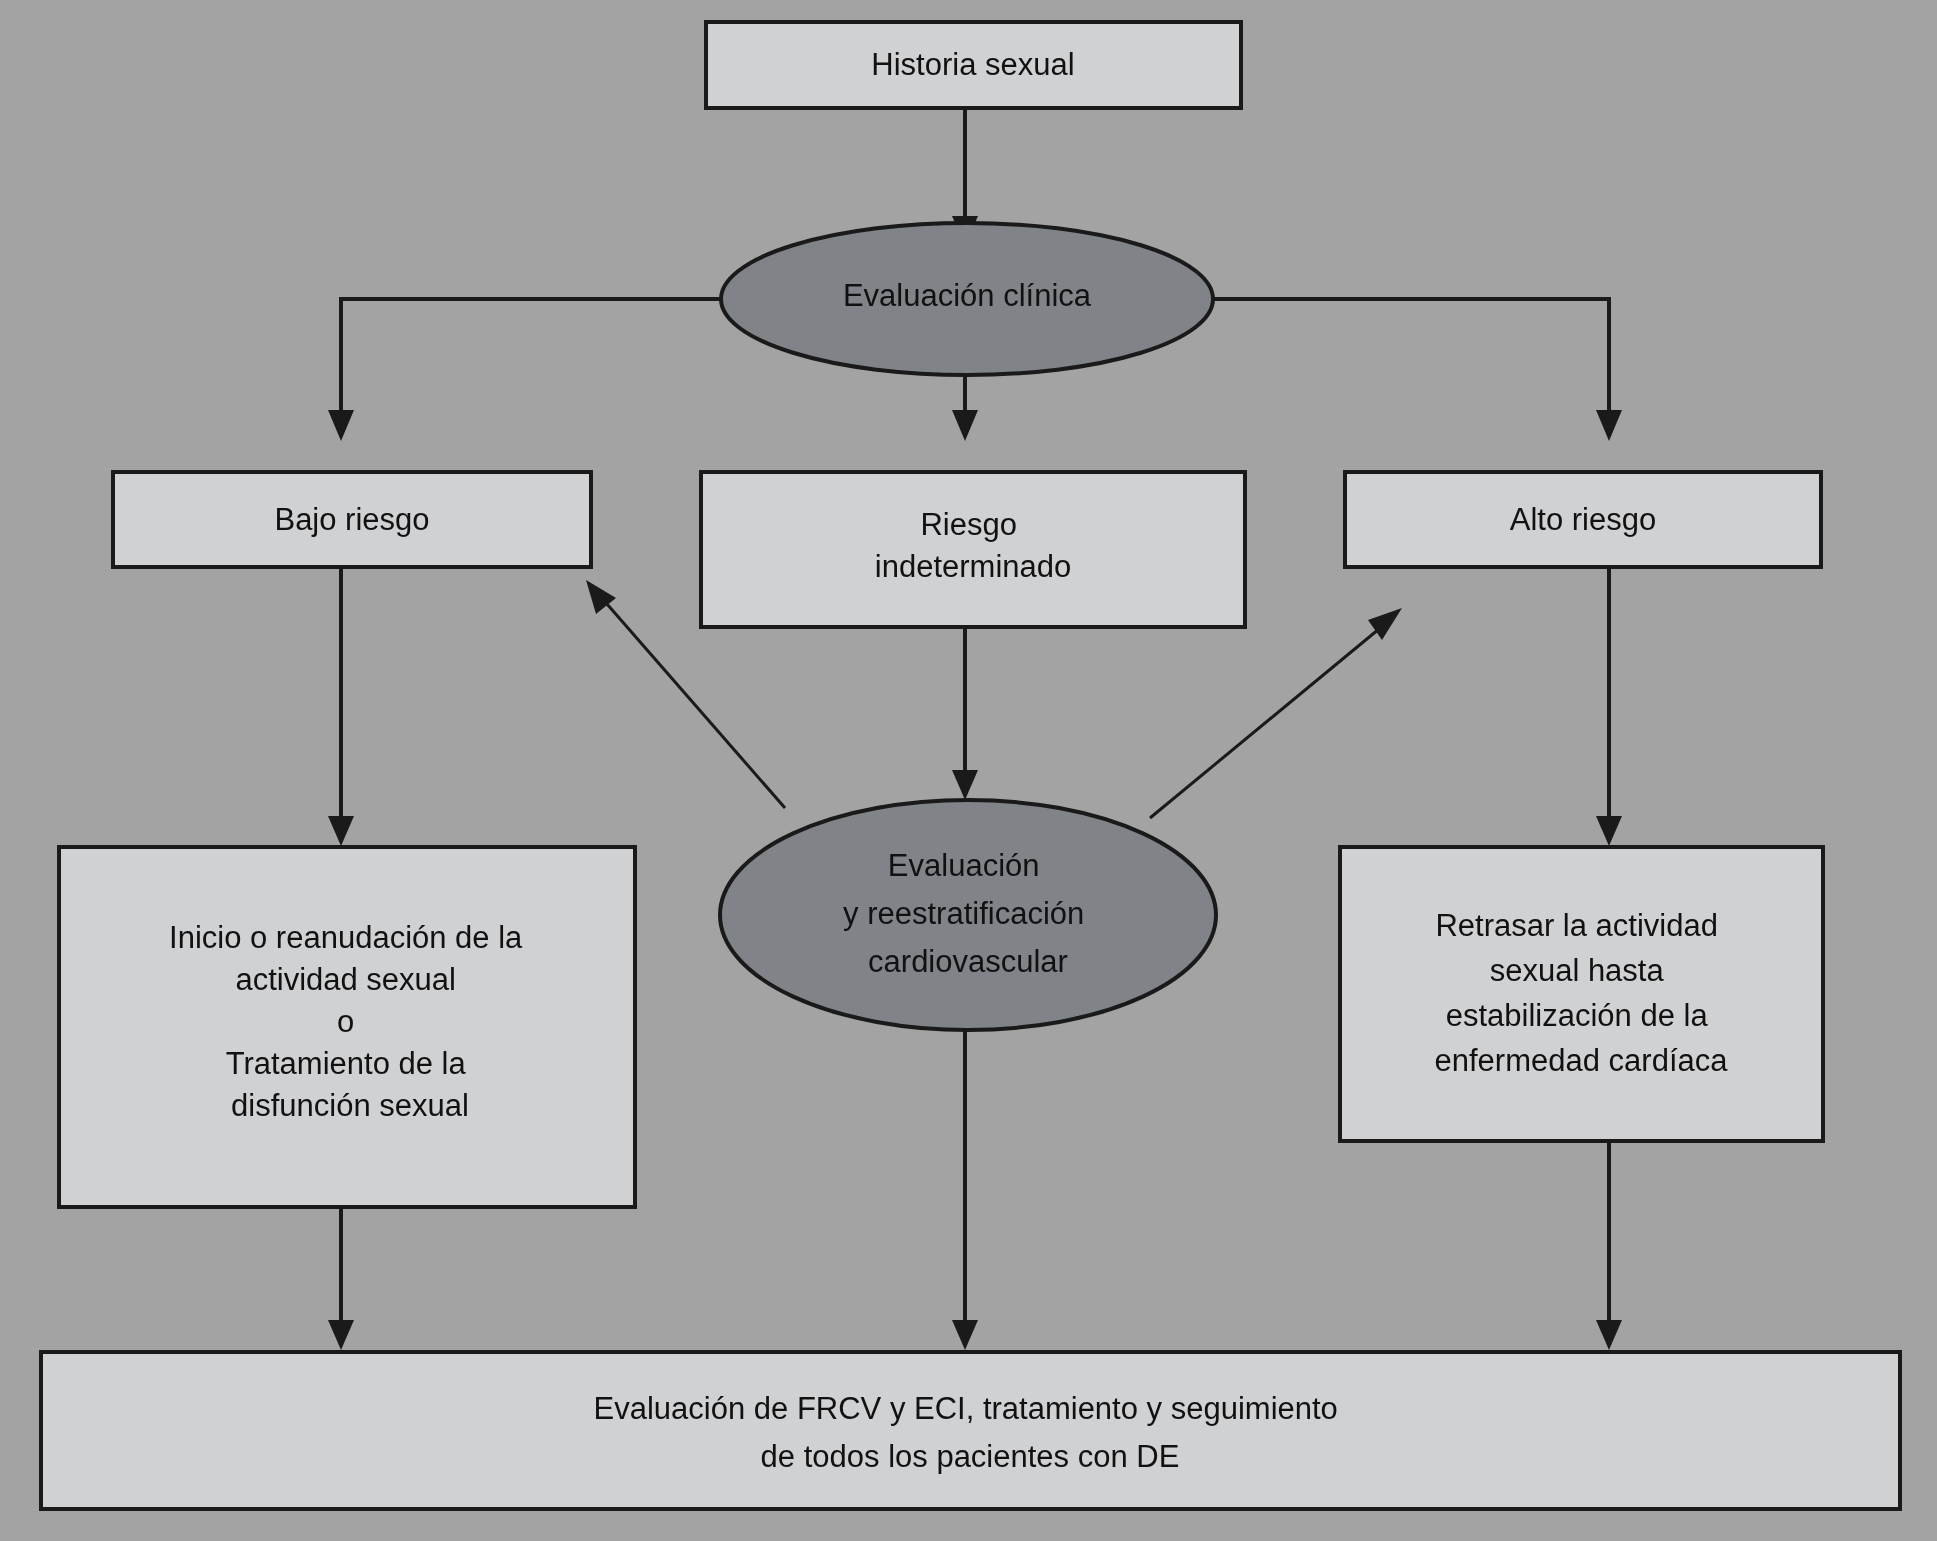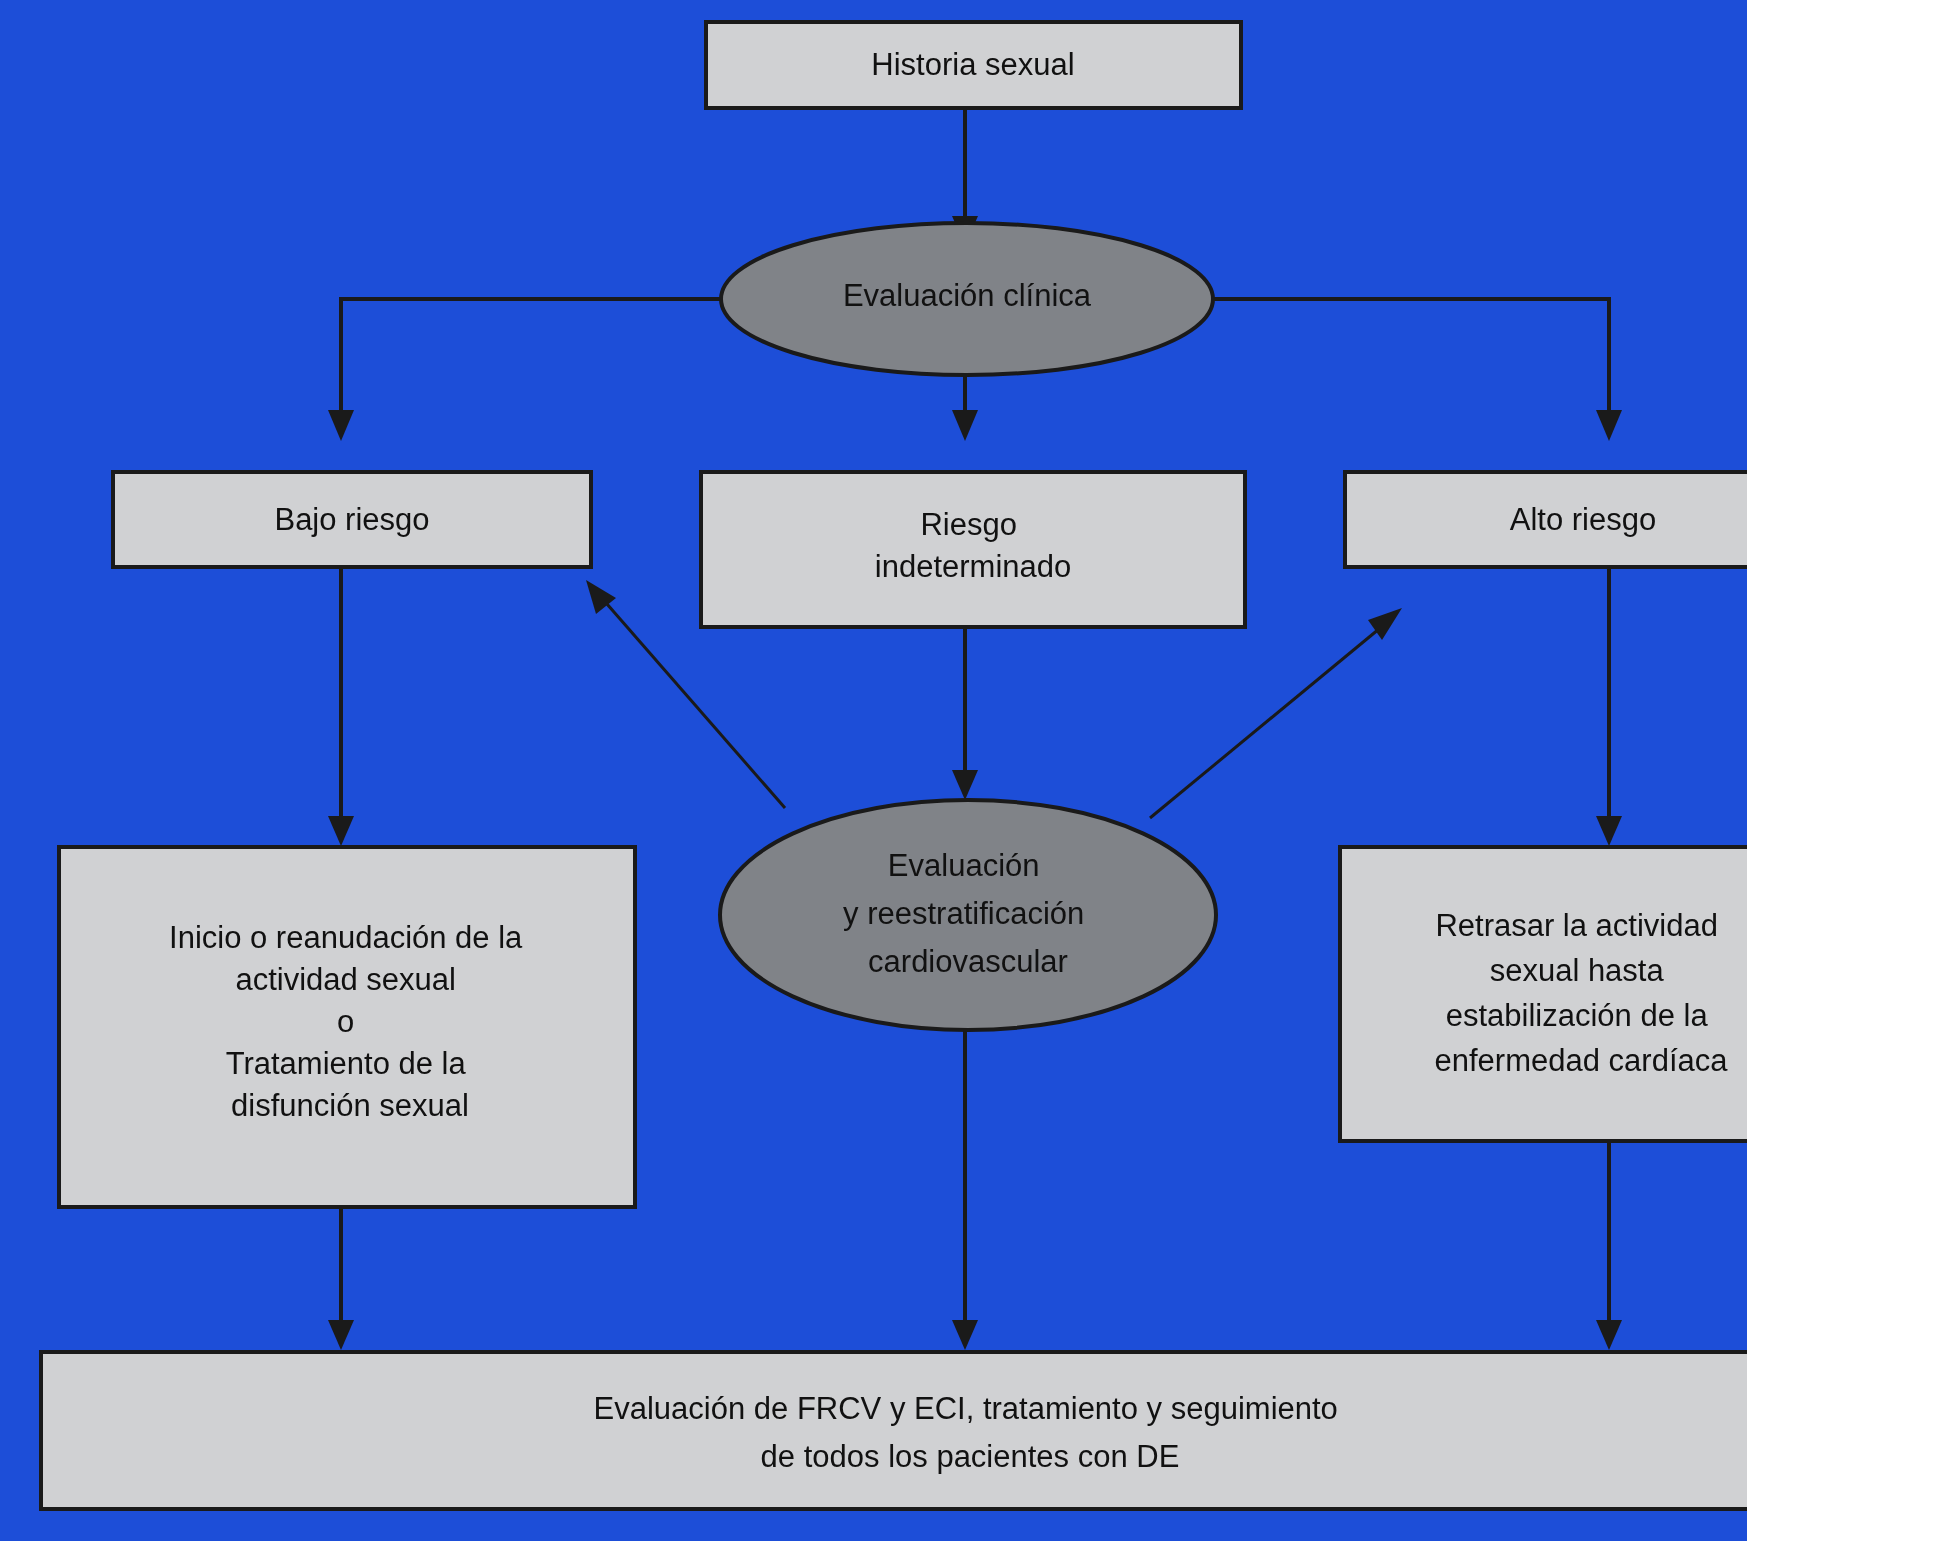--- a/index.html
+++ b/index.html
@@ -5,23 +5,23 @@
   html, body {
     margin: 0;
     padding: 0;
     background: #ffffff;
   }
   body {
     font-family: "Liberation Sans", sans-serif;
   }
   #diagram-root {
     position: relative;
-    width: 1747px;
+    width: 1937px;
     height: 1541px;
-    background: #1d4ed8;
+    background: #a3a3a3;
     overflow: hidden;
   }
   svg.flow {
     display: block;
     width: 1937px;
     height: 1541px;
   }
   .node-box {
     fill: #d0d1d3;
     stroke: #1a1a1a;

